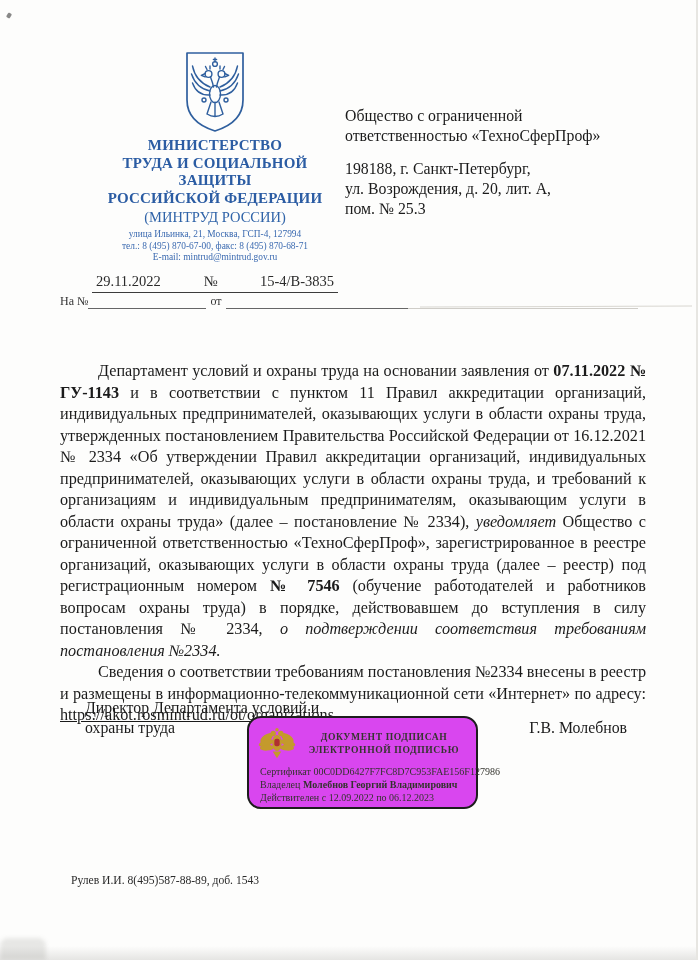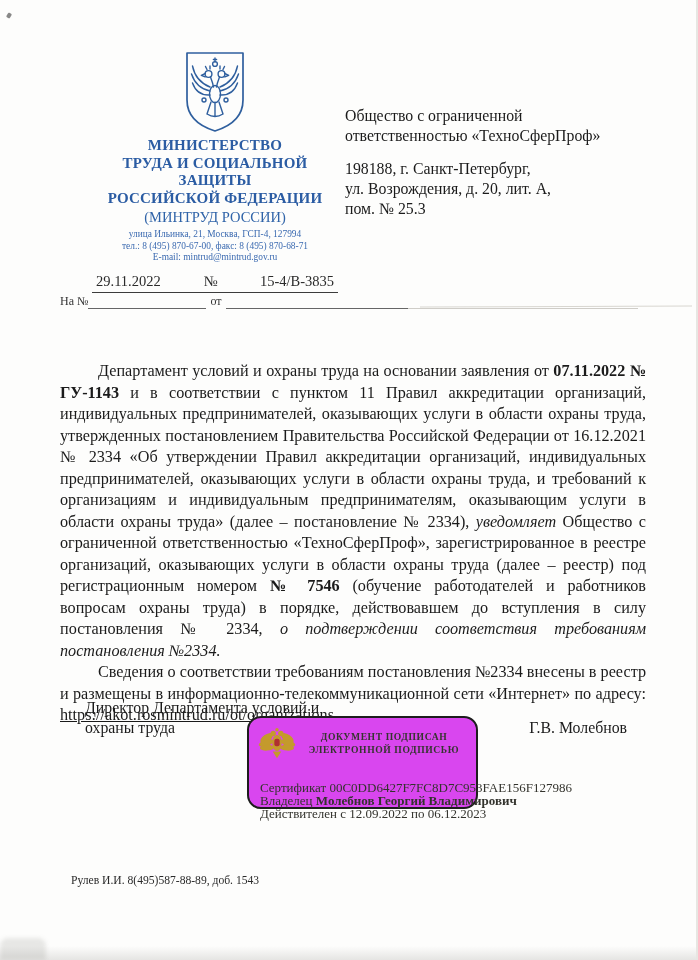--- a/index.html
+++ b/index.html
@@ -54,21 +54,21 @@
 
   
   .stamp{
     position:absolute;left:247px;top:716px;width:231px;height:93px;
     border:2px solid #1d1d1d;border-radius:14px;box-sizing:border-box;
     background:#d946ef;
   }
   .stamp-emblem{position:absolute;left:9px;top:6px;}
   .stamp-head{position:absolute;left:52px;top:13px;width:166px;text-align:center;
     font-size:9.6px;font-weight:600;letter-spacing:.6px;color:#35352f;line-height:12.5px;}
-  .stamp-lines{position:absolute;left:11px;top:47px;width:210px;font-size:13px;line-height:13px;color:#33332d;white-space:nowrap;margin-top:16px;}
+  .stamp-lines{position:absolute;left:11px;top:47px;width:210px;font-size:10px;line-height:13px;color:#33332d;white-space:nowrap;}
   .stamp-lines b{font-weight:bold;}
 
   
   .footer-contact{position:absolute;left:71px;top:874px;font-size:11.6px;color:#2a2a2a;}
 
   
   .speck{position:absolute;left:7px;top:13px;width:4px;height:5px;background:#555;border-radius:1px;transform:rotate(30deg);opacity:.7;}
   .crease{position:absolute;left:420px;top:306px;width:272px;height:1px;background:#d8d6d0;transform:rotate(-.25deg);}
   .bottom-shade{position:absolute;left:0;bottom:0;width:100%;height:14px;
     background:linear-gradient(to bottom,rgba(0,0,0,0),rgba(120,118,112,.18));}

